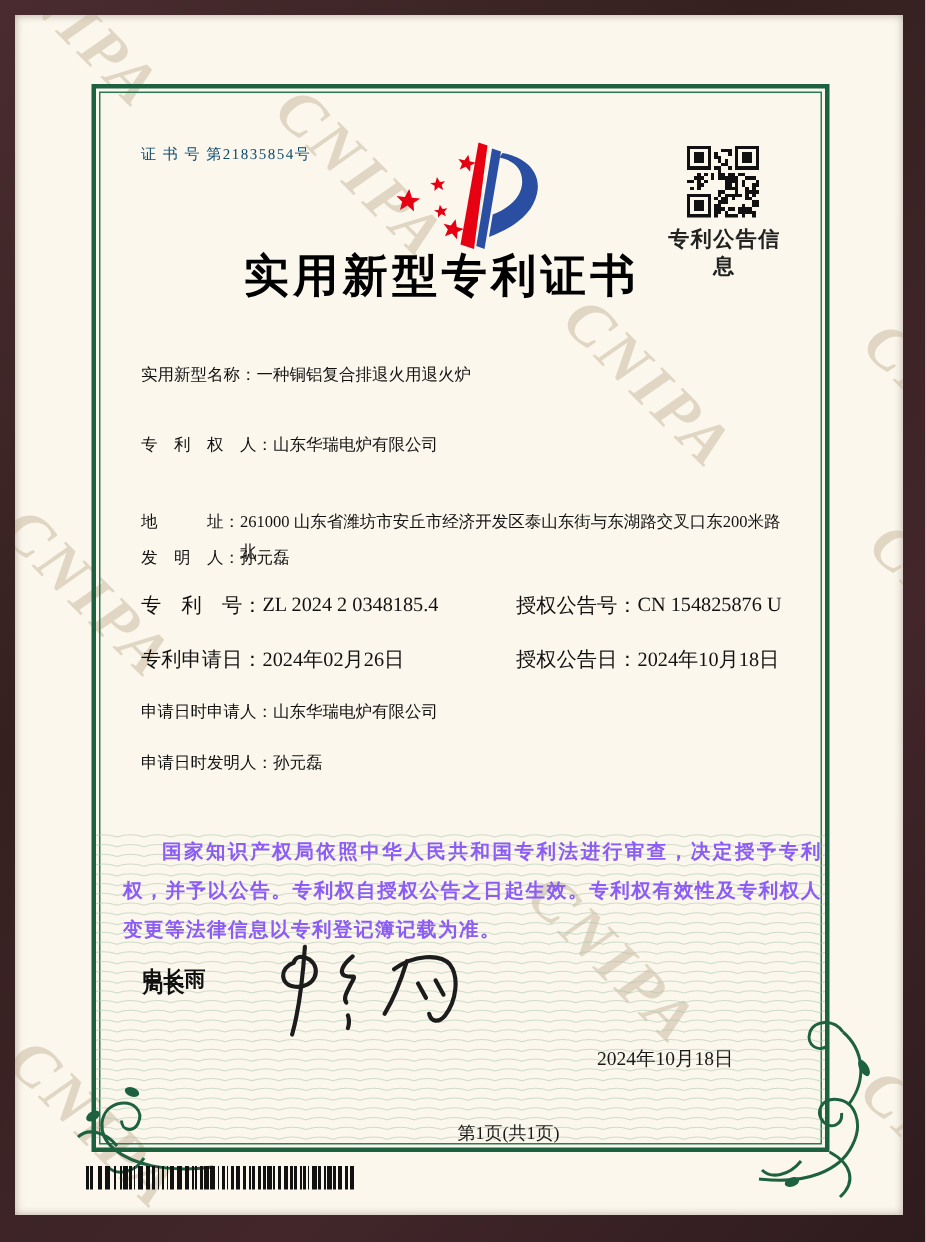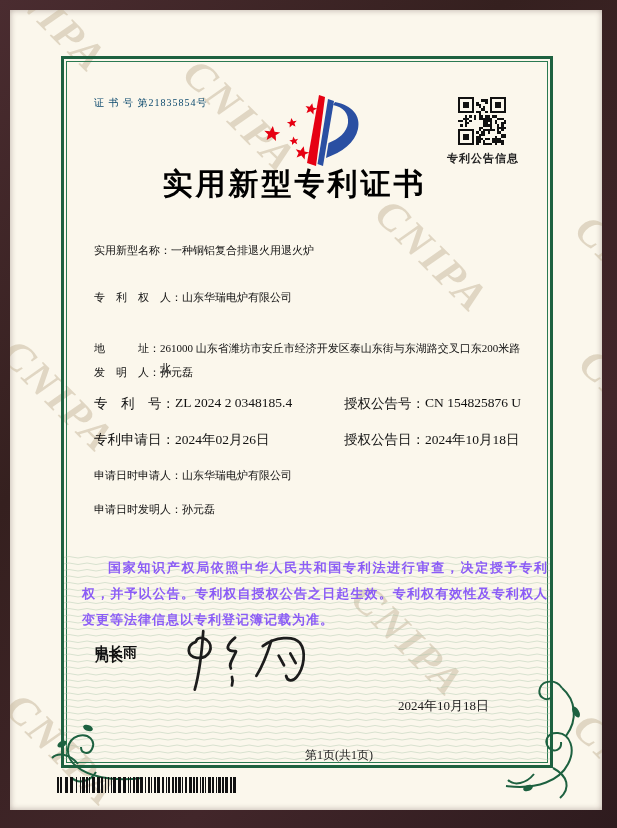--- a/index.html
+++ b/index.html
@@ -28,21 +28,21 @@
     position:absolute;inset:2px;border:1px solid #2a7a52;
   }
   .waves{position:absolute;left:54px;top:545px;width:486px;height:210px;}
   .abs{position:absolute;}
   .cert-no{left:84px;top:86px;font-size:10px;letter-spacing:1px;color:#0c4a6e;}
   .title{
     left:51px;top:154px;width:467px;text-align:center;
     font-size:30px;font-weight:bold;letter-spacing:3px;color:#000;
   }
   .qr{left:448px;top:87px;}
-  .qr-caption{left:434px;top:141px;width:78px;text-align:center;font-size:11px;font-weight:bold;color:#222;letter-spacing:1px;}
+  .qr-caption{left:434px;top:141px;width:78px;text-align:center;font-size:14px;font-weight:bold;color:#222;letter-spacing:1px;}
   .row{left:84px;width:450px;display:flex;font-size:11px;color:#111;line-height:20px;}
   .row .lab{flex:none;white-space:pre;}
   .row .val{flex:1;}
   .cols{left:84px;width:450px;display:flex;font-size:13.5px;color:#111;}
   .cols .cell{display:flex;}
   .cols .cell.c1{width:250px;}
   .declaration{
     left:72px;top:545px;width:466px;font-size:13px;line-height:26px;
     text-indent:2em;font-weight:600;letter-spacing:1px;color:#8b5cf6;text-align:justify;
   }

